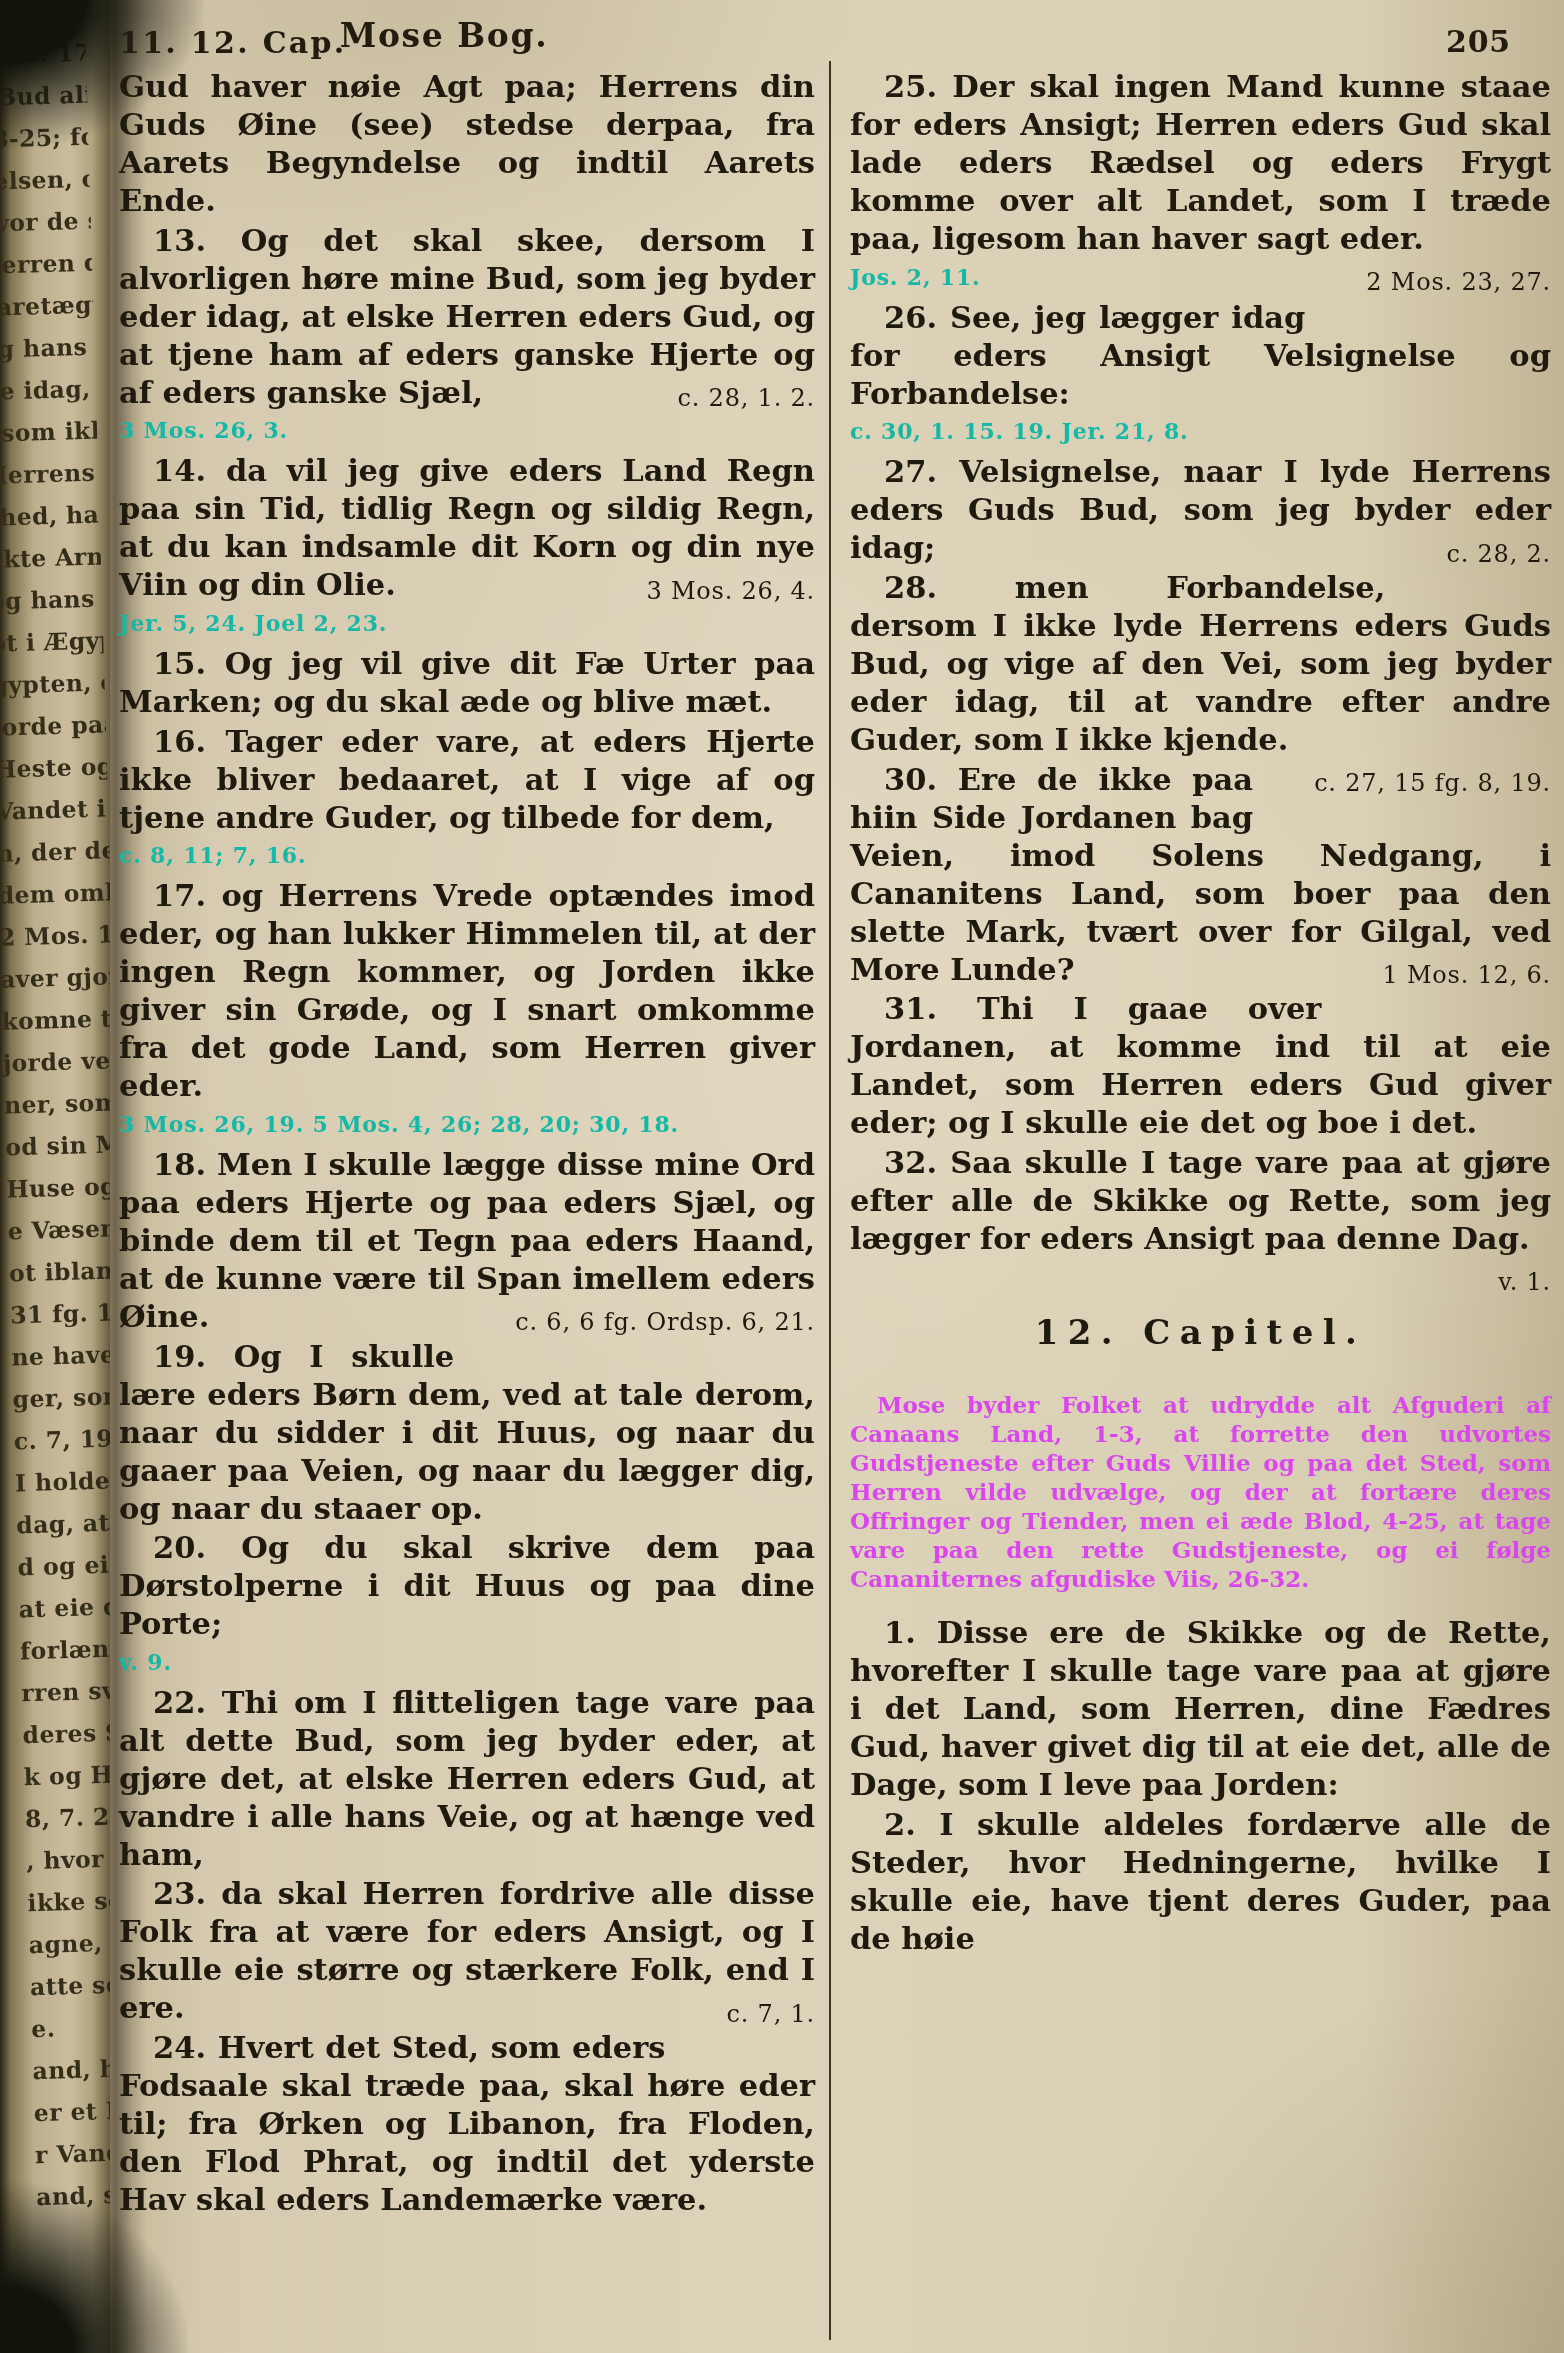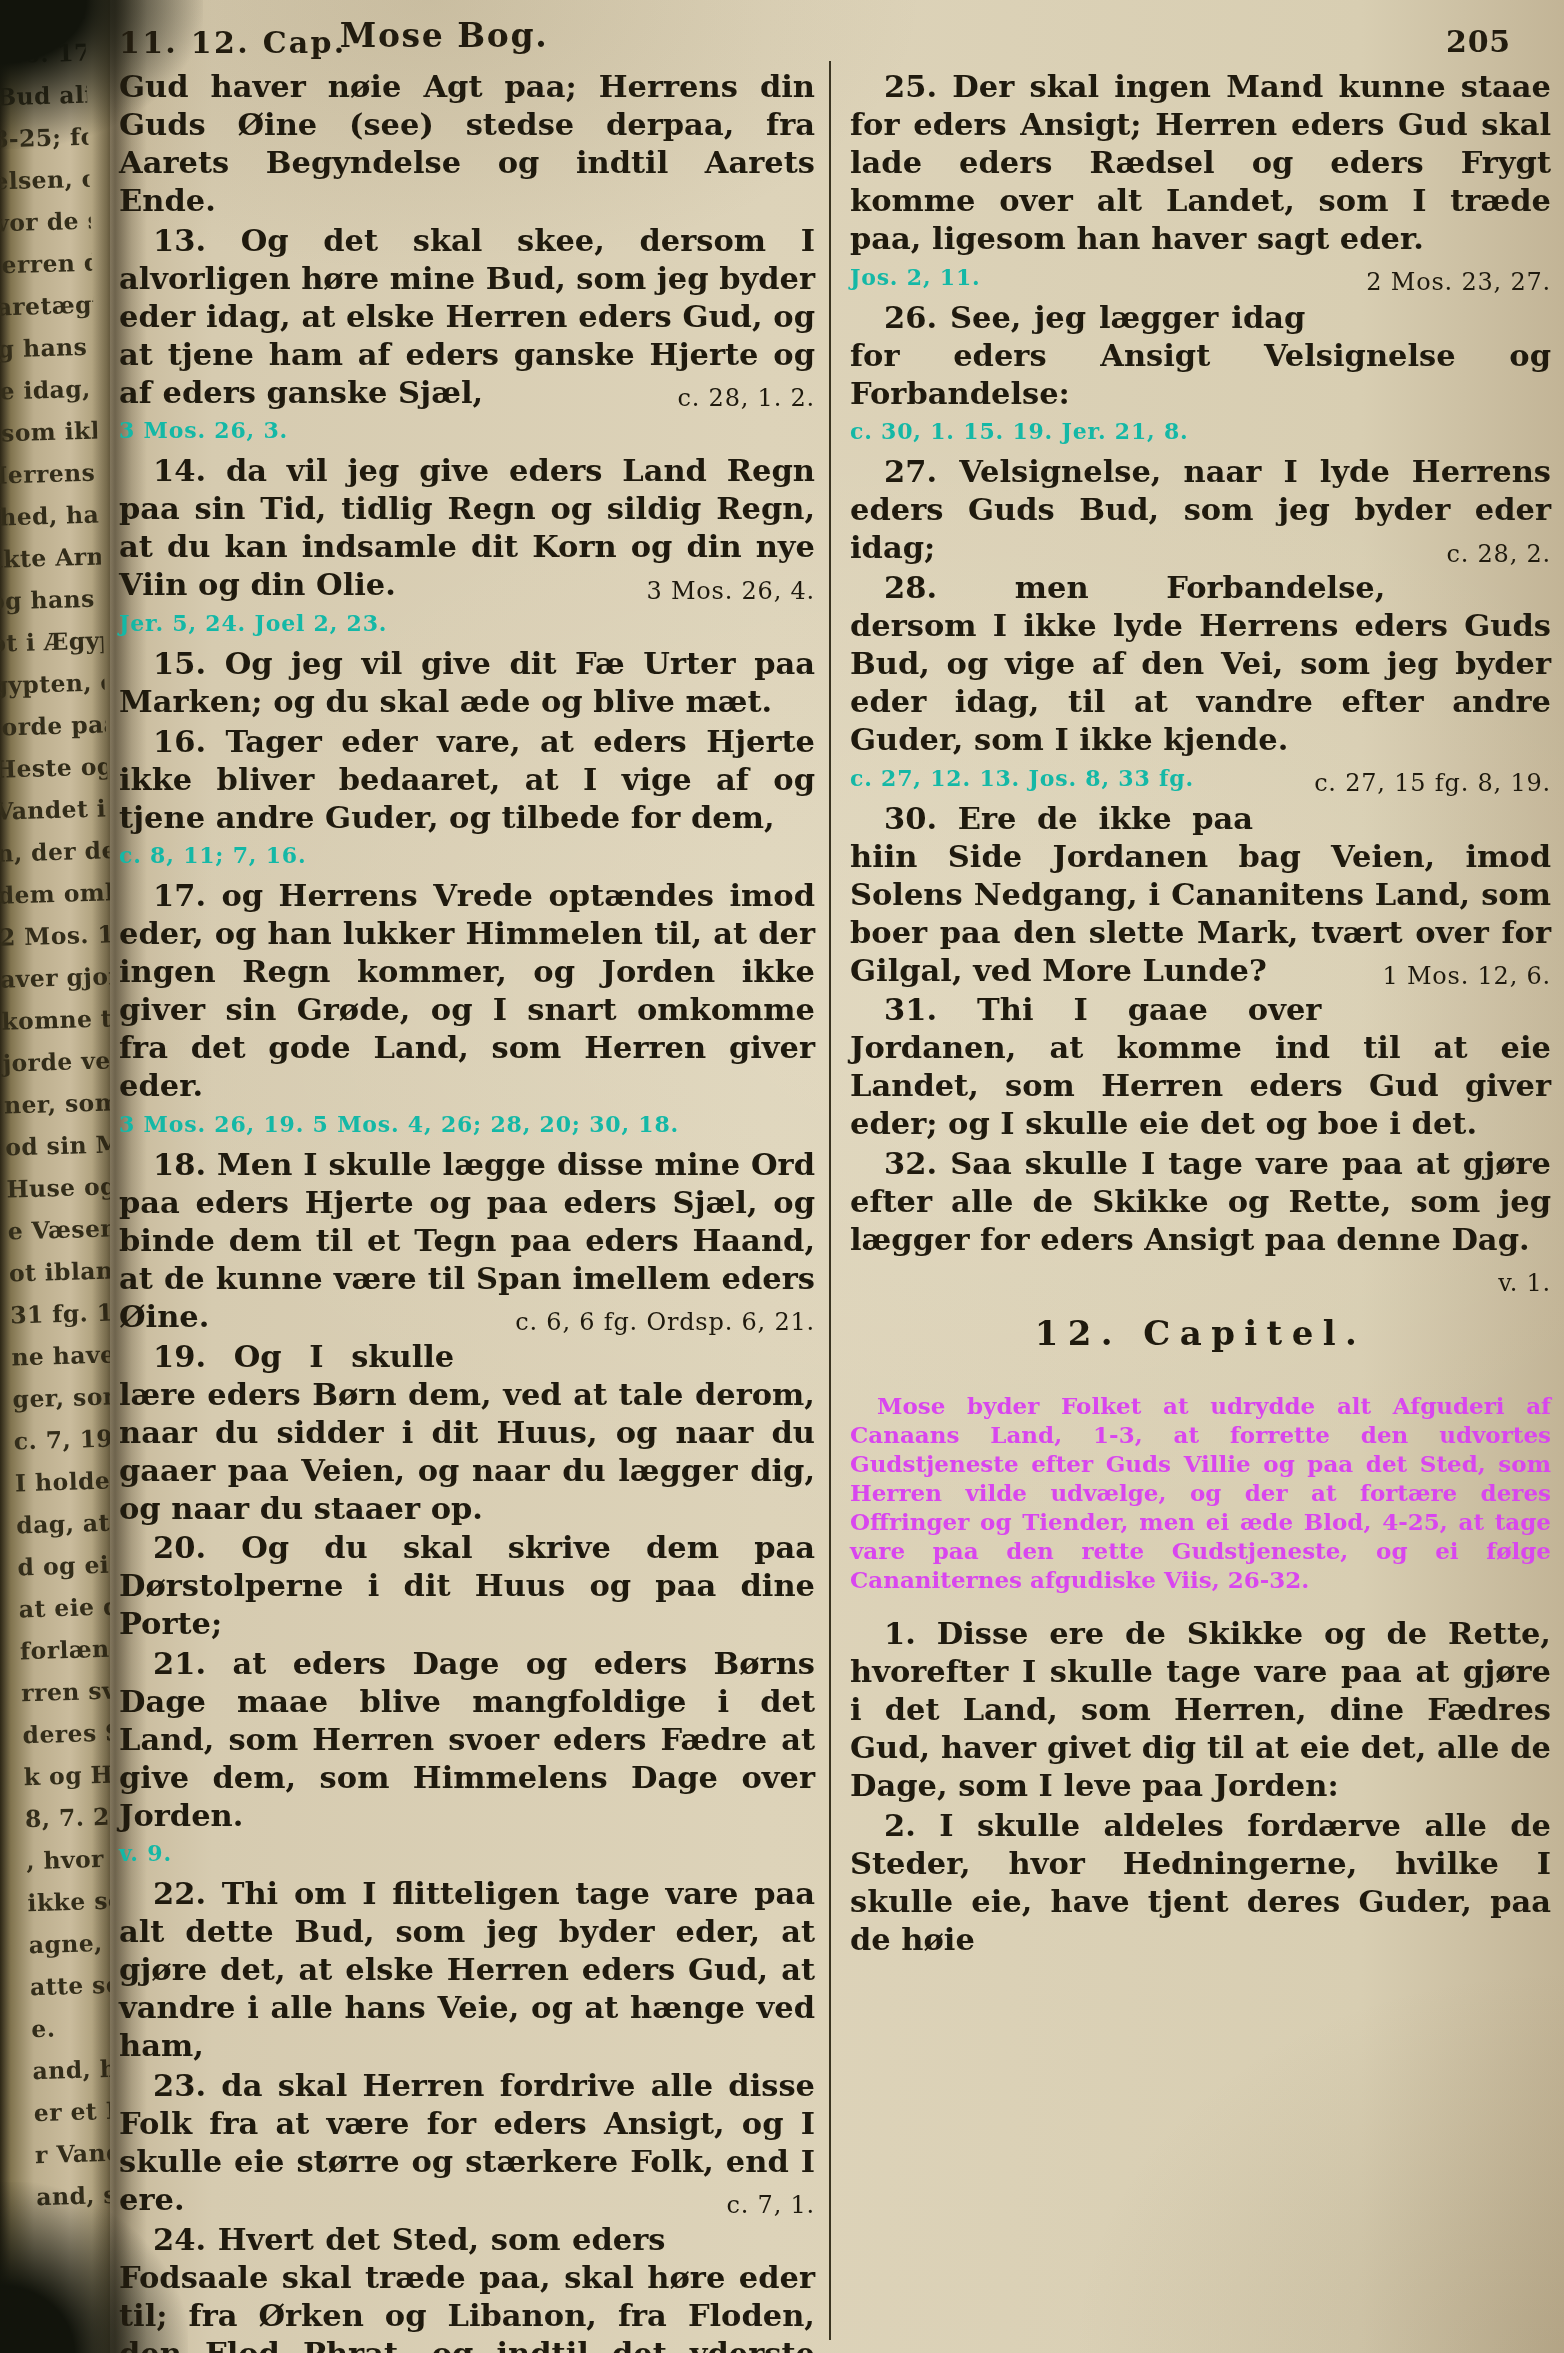--- a/index.html
+++ b/index.html
@@ -159,34 +159,32 @@
       <p class="verse">14. da vil jeg give eders Land Regn paa sin Tid, tidlig Regn og sildig Regn, at du kan indsamle dit Korn og din nye Viin og din Olie.<span class="endref">3 Mos. 26, 4.</span></p>
       <div class="refline">Jer. 5, 24.   Joel 2, 23.</div>
       <p class="verse">15. Og jeg vil give dit Fæ Urter paa Marken; og du skal æde og blive mæt.</p>
       <p class="verse">16. Tager eder vare, at eders Hjerte ikke bliver bedaaret, at I vige af og tjene andre Guder, og tilbede for dem,</p>
       <div class="refline">c. 8, 11;   7, 16.</div>
       <p class="verse">17. og Herrens Vrede optændes imod eder, og han lukker Himmelen til, at der ingen Regn kommer, og Jorden ikke giver sin Grøde, og I snart omkomme fra det gode Land, som Herren giver eder.</p>
       <div class="refline">3 Mos. 26, 19.   5 Mos. 4, 26;   28, 20;   30, 18.</div>
       <p class="verse">18. Men I skulle lægge disse mine Ord paa eders Hjerte og paa eders Sjæl, og binde dem til et Tegn paa eders Haand, at de kunne være til Span imellem eders Øine.<span class="endref">c. 6, 6 fg. Ordsp. 6, 21.</span></p>
       <p class="verse">19. Og I skulle lære eders Børn dem, ved at tale derom, naar du sidder i dit Huus, og naar du gaaer paa Veien, og naar du lægger dig, og naar du staaer op.</p>
       <p class="verse">20. Og du skal skrive dem paa Dørstolperne i dit Huus og paa dine Porte;</p>
-      <p class="verse">21. at eders Dage og eders Børns Dage maae blive mangfoldige i det Land, som Herren svoer eders Fædre at give dem, som Himmelens Dage over Jorden.</p>
       <div class="refline">v. 9.</div>
       <p class="verse">22. Thi om I flitteligen tage vare paa alt dette Bud, som jeg byder eder, at gjøre det, at elske Herren eders Gud, at vandre i alle hans Veie, og at hænge ved ham,</p>
       <p class="verse">23. da skal Herren fordrive alle disse Folk fra at være for eders Ansigt, og I skulle eie større og stærkere Folk, end I ere.<span class="endref">c. 7, 1.</span></p>
       <p class="verse">24. Hvert det Sted, som eders Fodsaale skal træde paa, skal høre eder til; fra Ørken og Libanon, fra Floden, den Flod Phrat, og indtil det yderste Hav skal eders Landemærke være.</p>
     </div>
   <div id="col-right" class="col">
       <p class="verse">25. Der skal ingen Mand kunne staae for eders Ansigt; Herren eders Gud skal lade eders Rædsel og eders Frygt komme over alt Landet, som I træde paa, ligesom han haver sagt eder.<span class="endref">2 Mos. 23, 27.</span></p>
       <div class="refline">Jos. 2, 11.</div>
       <p class="verse">26. See, jeg lægger idag for eders Ansigt Velsignelse og Forbandelse:</p>
       <div class="refline">c. 30, 1. 15. 19.   Jer. 21, 8.</div>
       <p class="verse">27. Velsignelse, naar I lyde Herrens eders Guds Bud, som jeg byder eder idag;<span class="endref">c. 28, 2.</span></p>
       <p class="verse">28. men Forbandelse, dersom I ikke lyde Herrens eders Guds Bud, og vige af den Vei, som jeg byder eder idag, til at vandre efter andre Guder, som I ikke kjende.<span class="endref">c. 27, 15 fg.  8, 19.</span></p>
-      <div class="refline">c. 27, 12. 13.   Jos. 8, 33 fg.</div>
       <p class="verse">30. Ere de ikke paa hiin Side Jordanen bag Veien, imod Solens Nedgang, i Cananitens Land, som boer paa den slette Mark, tvært over for Gilgal, ved More Lunde?<span class="endref">1 Mos. 12, 6.</span></p>
       <p class="verse">31. Thi I gaae over Jordanen, at komme ind til at eie Landet, som Herren eders Gud giver eder; og I skulle eie det og boe i det.</p>
       <p class="verse">32. Saa skulle I tage vare paa at gjøre efter alle de Skikke og Rette, som jeg lægger for eders Ansigt paa denne Dag.<span class="endref">v. 1.</span></p>
       <div class="chapter-heading">12. Capitel.</div>
       <p class="summary">Mose byder Folket at udrydde alt Afguderi af Canaans Land, 1-3, at forrette den udvortes Gudstjeneste efter Guds Villie og paa det Sted, som Herren vilde udvælge, og der at fortære deres Offringer og Tiender, men ei æde Blod, 4-25, at tage vare paa den rette Gudstjeneste, og ei følge Cananiternes afgudiske Viis, 26-32.</p>
       <p class="verse">1. Disse ere de Skikke og de Rette, hvorefter I skulle tage vare paa at gjøre i det Land, som Herren, dine Fædres Gud, haver givet dig til at eie det, alle de Dage, som I leve paa Jorden:</p>
       <p class="verse">2. I skulle aldeles fordærve alle de Steder, hvor Hedningerne, hvilke I skulle eie, have tjent deres Guder, paa de høie</p>
     </div>
 
 </div>

